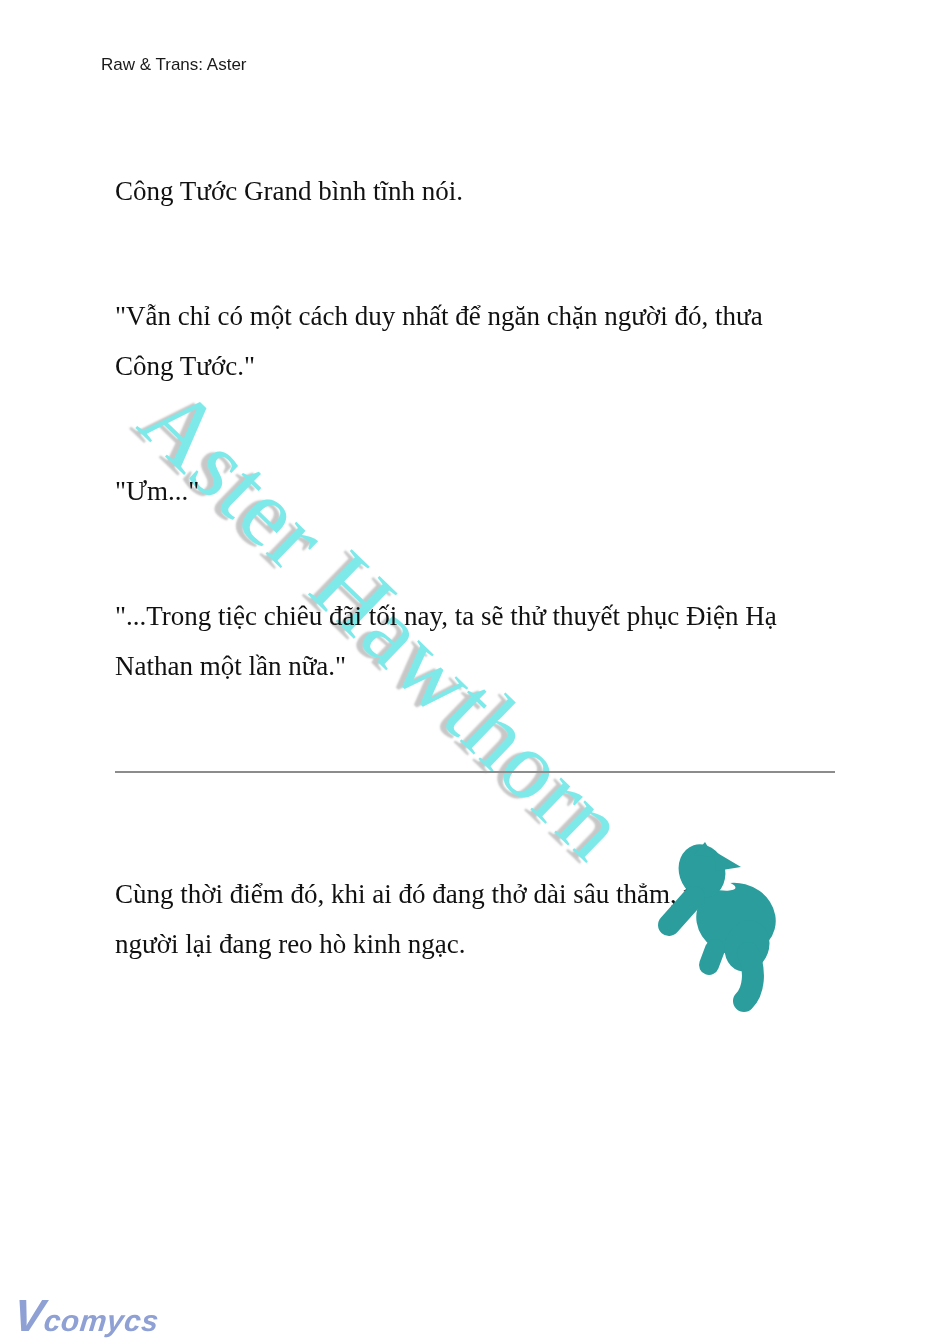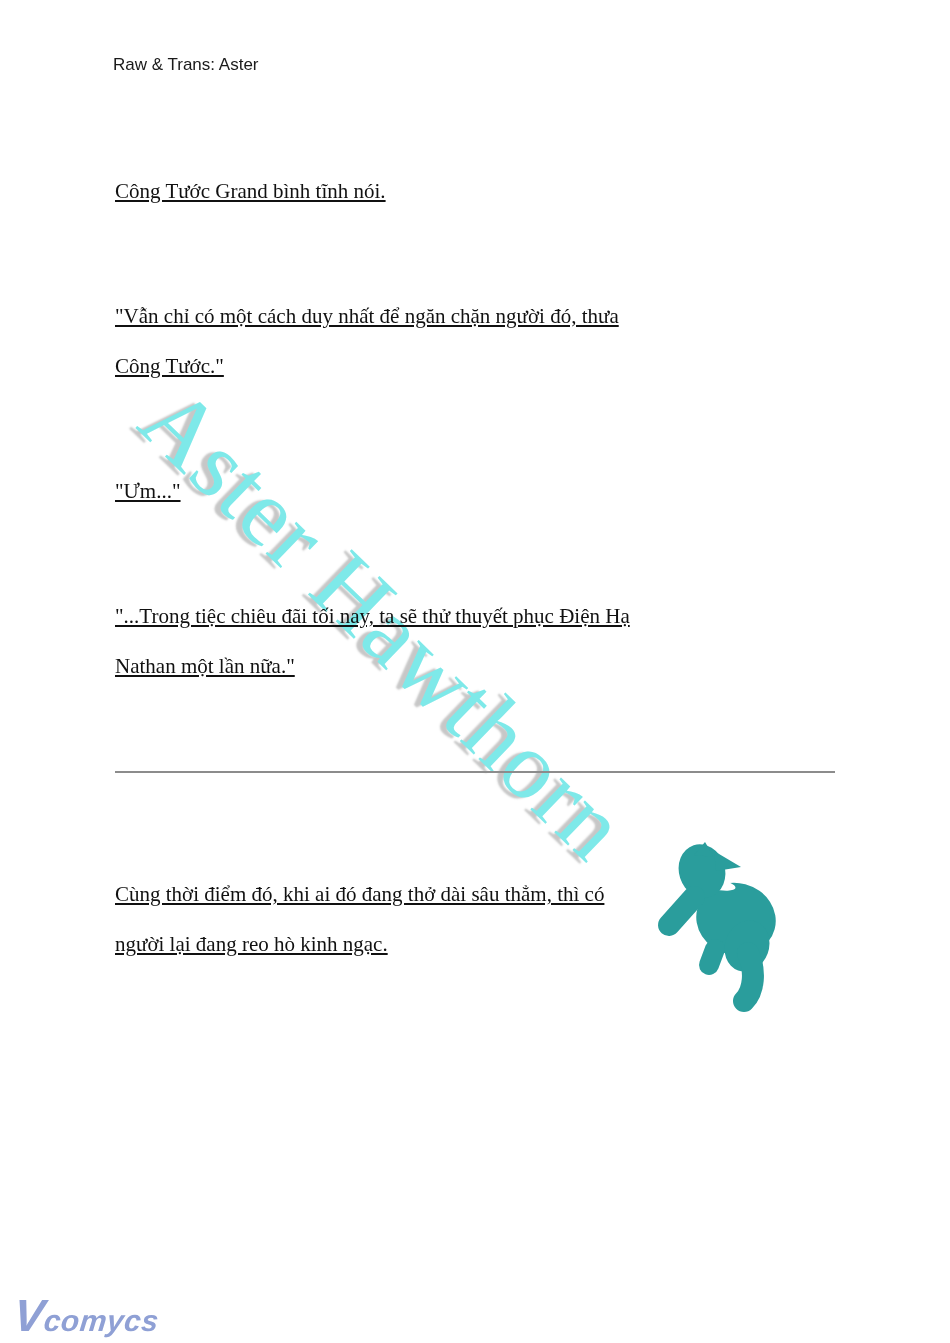--- a/index.html
+++ b/index.html
@@ -7,21 +7,21 @@
     position: relative;
     width: 950px;
     height: 1343px;
     margin: 0 auto;
     background: var(--bg, #fff);
     overflow: hidden;
     font-family: "Liberation Serif", serif;
   }
   .header-credit {
     position: absolute;
-    left: 113px;
+    left: 101px;
     top: 55px;
     font-family: "Liberation Sans", sans-serif;
     font-size: 17px;
     color: var(--header, #1a1a1a);
     z-index: 2;
   }
   .watermark {
     position: absolute;
     left: 196px;
     top: 364px;
@@ -35,26 +35,25 @@
     white-space: nowrap;
     z-index: 1;
     pointer-events: none;
   }
   .content {
     position: relative;
     z-index: 2;
     padding: 166px 113px 0 115px;
   }
   .para {
-    font-size: 21px;
+    font-size: 27px;
     line-height: 50px;
     margin: 0 0 75px 0;
     color: var(--text, #111);
     white-space: pre;
-    text-decoration: underline;
   }
   .divider {
     border: none;
     border-top: 2px solid var(--divider, #8c8c8c);
     width: 720px;
     margin: 80px 0 0 0;
   }
   .para-last { margin-top: 96px; }
   .cat {
     position: absolute;

